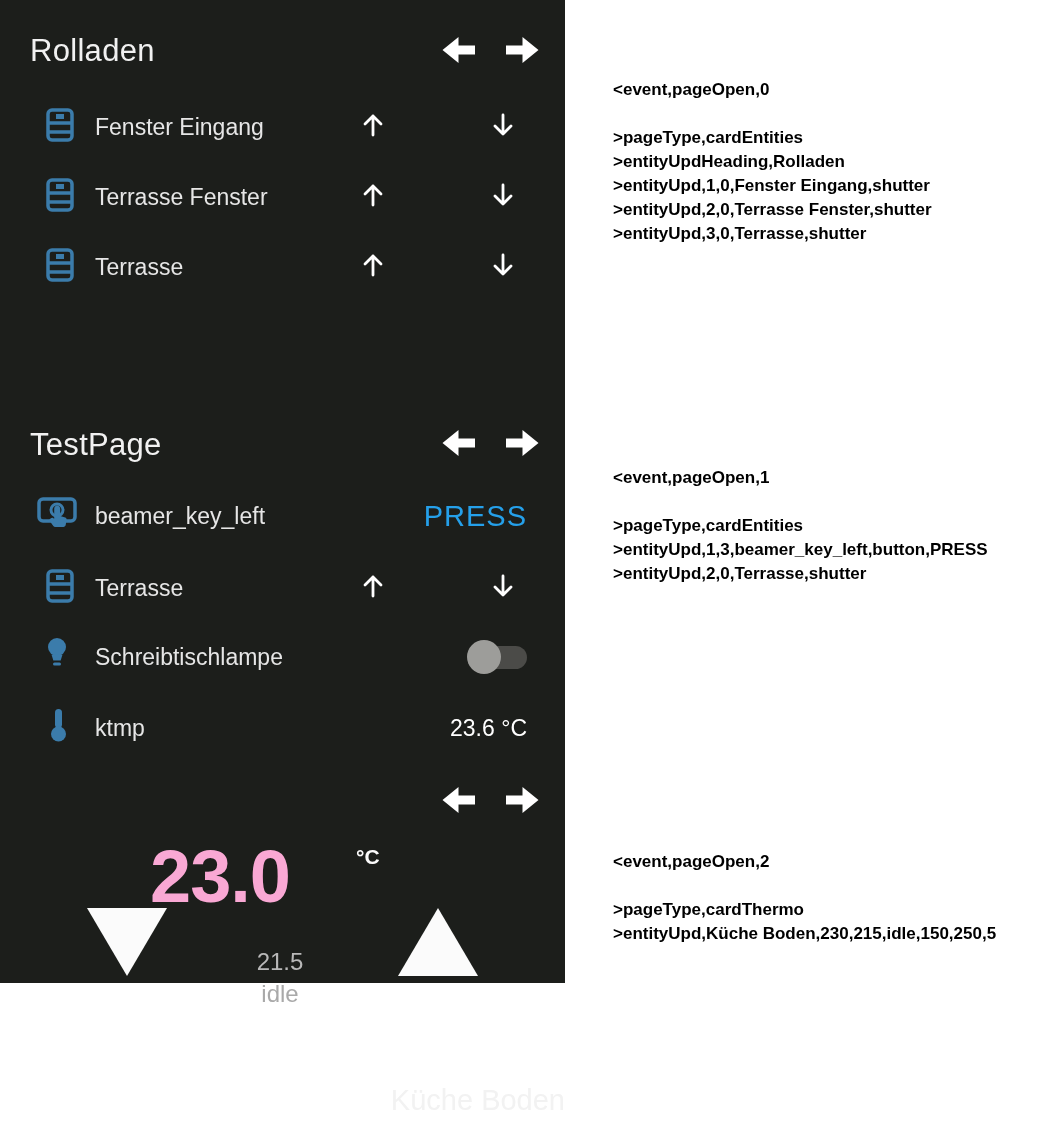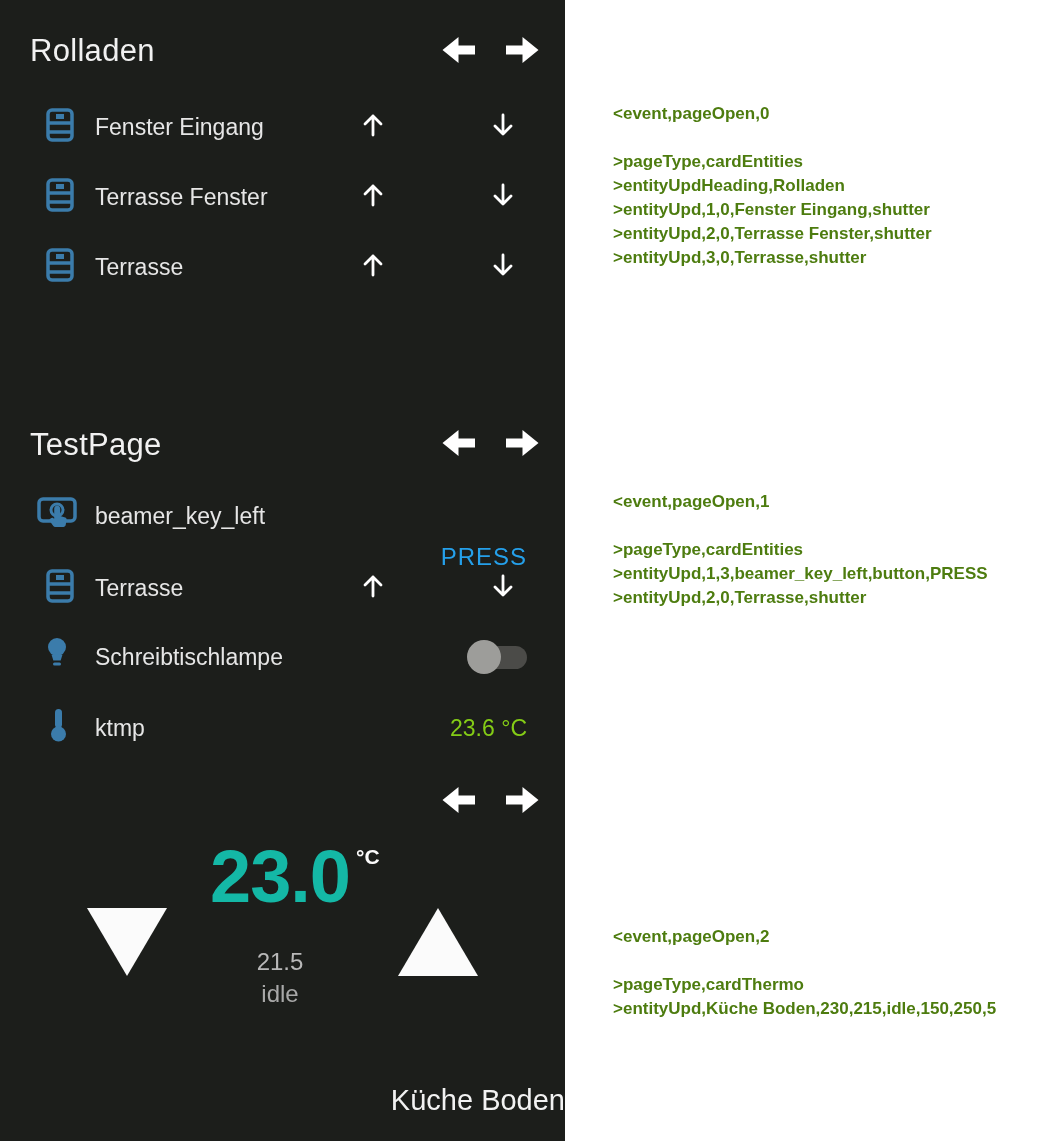--- a/index.html
+++ b/index.html
@@ -2,21 +2,21 @@
 <html><head>
 <meta charset="utf-8">
 <style>
   * { margin:0; padding:0; box-sizing:border-box; }
   html,body { width:1045px; height:1141px; }
   body {
     position:relative; background:#ffffff;
     font-family:"Liberation Sans", sans-serif;
     overflow:hidden;
   }
-  .panel { position:absolute; left:0; top:0; width:565px; height:1141px; background:#1c1e1b; }
+  .panel { position:absolute; left:0; top:0; width:565px; height:983px; background:#1c1e1b; }
 
   .card-heading {
     position:absolute; left:30px; color:#f1f1f1; font-size:31px; font-weight:400;
     letter-spacing:.3px; white-space:nowrap;
   }
   .nav-btn { position:absolute; width:38px; height:32px; cursor:pointer; }
   .nav-btn svg { display:block; width:38px; height:32px; }
 
   .entity-row { position:absolute; left:0; width:565px; height:54px; }
   .entity-icon { position:absolute; top:50%; transform:translateY(-50%); }
@@ -24,43 +24,43 @@
     position:absolute; left:95px; top:50%; transform:translateY(-50%);
     font-size:23px; color:#e6e6e6; white-space:nowrap;
   }
   .ctl { position:absolute; top:50%; transform:translate(-50%,-50%); }
   .ctl-up   { left:373px; }
   .ctl-stop { left:437px; }
   .ctl-down { left:503px; }
   .stop-square { width:17px; height:17px; background:#ffffff; }
   .entity-value {
     position:absolute; right:38px; top:50%; transform:translateY(-50%);
-    font-size:23px; color:#84cc16; white-space:nowrap;
-  }
-  .press-label { color:#25a0ea; font-size:24px; letter-spacing:1px;margin-top:41px; }
+    font-size:23px; color:#ffffff; white-space:nowrap;
+  }
+  .press-label { color:#25a0ea; font-size:29px; letter-spacing:1px; }
 
   .toggle { position:absolute; right:38px; top:50%; transform:translateY(-50%); width:60px; height:36px; }
   .toggle-track { position:absolute; left:10px; top:7px; width:50px; height:23px; border-radius:12px; background:#4b4b48; }
   .toggle-knob  { position:absolute; left:0; top:1px; width:34px; height:34px; border-radius:50%; background:#9d9d9a; }
 
   .thermo-temp {
-    position:absolute; left:150px; top:840px; width:260px; text-align:center;
-    font-size:74px; font-weight:bold; color:#14b8a6; line-height:1; letter-spacing:-1px;
+    position:absolute; left:150px; top:840px; width:260px; text-align:left;
+    font-size:74px; font-weight:bold; color:#f9a8d4; line-height:1; letter-spacing:-1px;
   }
   .thermo-unit { position:absolute; left:356px; top:845px; font-size:21px; font-weight:bold; color:#fbfbfb; }
   .tri-btn { position:absolute; width:80px; height:68px; cursor:pointer; }
   .tri-down { left:87px;  top:908px; }
   .tri-up   { left:398px; top:908px; }
   .thermo-target { position:absolute; left:150px; top:948px; width:260px; text-align:center; font-size:24px; color:#b8b8b8; }
   .thermo-status { position:absolute; left:150px; top:980px; width:260px; text-align:center; font-size:24px; color:#a9a9a9; }
   .thermo-title  { position:absolute; left:0; top:1084px; width:565px; text-align:right; font-size:29px; color:#f2f2f2; }
 
   .anno {
-    position:absolute; left:613px; color:#4d7c0f; font-weight:bold; font-size:17px;
-    line-height:24px; white-space:nowrap;margin-top:24px;
+    position:absolute; left:613px; color:#000000; font-weight:bold; font-size:17px;
+    line-height:24px; white-space:nowrap;
   }
   .anno-gap { height:24px; }
 </style>
 </head>
 <body>
 
 <div class="panel">
 
   <div>
     <div class="card-heading" style="top:33px;">Rolladen</div>
@@ -249,18 +249,18 @@
 </div>
 
 <div class="anno" style="top:466px;">
   <div>&lt;event,pageOpen,1</div>
   <div class="anno-gap"></div>
   <div>&gt;pageType,cardEntities</div>
   <div>&gt;entityUpd,1,3,beamer_key_left,button,PRESS</div>
   <div>&gt;entityUpd,2,0,Terrasse,shutter</div>
 </div>
 
-<div class="anno" style="top:901px;">
+<div class="anno" style="top:850px;">
   <div>&lt;event,pageOpen,2</div>
   <div class="anno-gap"></div>
   <div>&gt;pageType,cardThermo</div>
   <div>&gt;entityUpd,Küche Boden,230,215,idle,150,250,5</div>
 </div>
 
 </body></html>

